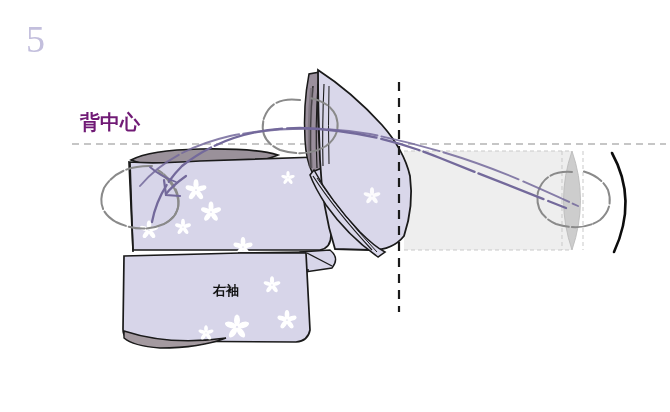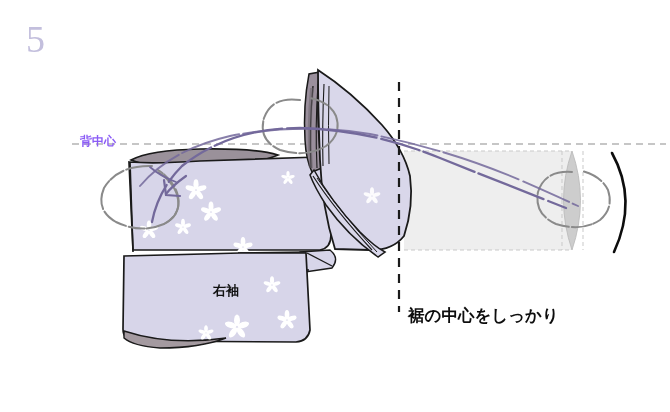--- a/index.html
+++ b/index.html
@@ -44,25 +44,24 @@
     top: 16px;
     font-size: 38px;
     color: #c3bfdd;
     font-family: "Liberation Serif", "DejaVu Serif", serif;
     font-weight: 400;
     letter-spacing: 0;
   }
   #label-senaka {
     left: 80px;
     top: 110px;
-    font-size: 12px;
-    color: #8b5cf6;
+    font-size: 20px;
+    color: #701a75;
     font-weight: 600;
     font-family: "DejaVu Sans", "Liberation Sans", sans-serif;
-    margin-top: 24px;
   }
   #label-migisode {
     left: 213px;
     top: 283px;
     font-size: 13px;
     color: #111111;
     font-weight: 600;
     font-family: "DejaVu Sans", "Liberation Sans", sans-serif;
   }
   #note-text {
@@ -209,15 +208,14 @@
 </div>
 
 <div class="txt-layer">
   <div class="lbl" id="step-number">5</div>
 
   <div class="lbl" id="label-senaka">背中心</div>
 
   <div class="lbl" id="label-migisode">右袖</div>
 
   <div class="lbl" id="note-text">
-    <span class="note-line">裾の中心をしっかり</span>
   </div>
 </div>
 
 </body></html>

